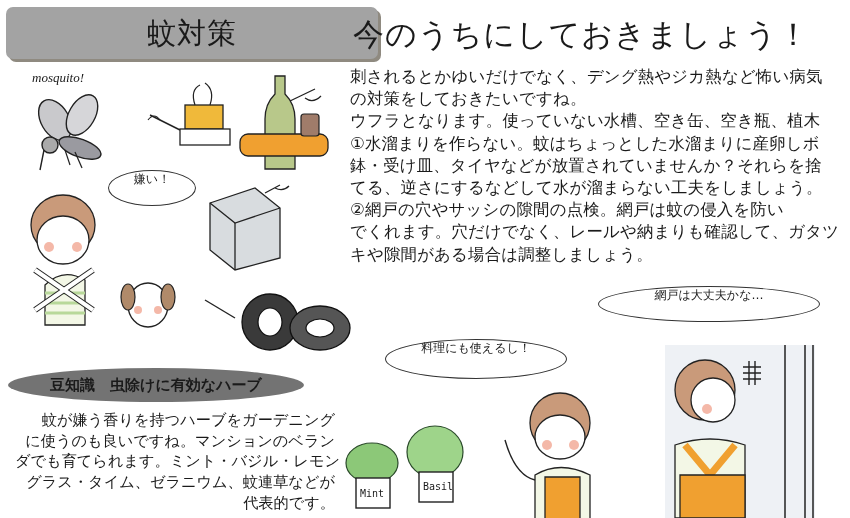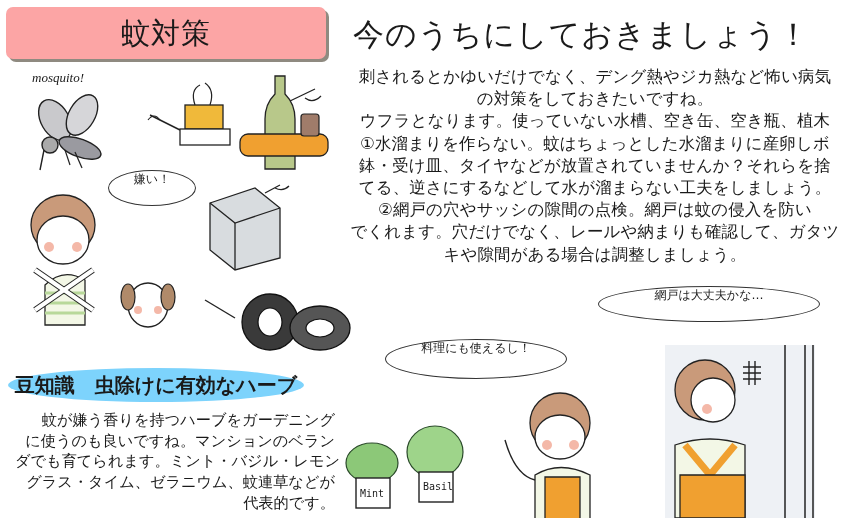--- a/index.html
+++ b/index.html
@@ -1,31 +1,31 @@
 <!DOCTYPE html>
 <html><head>
 <meta charset="utf-8">
 <style>
   html, body { margin:0; padding:0; background:#ffffff; }
   body { width:850px; height:518px; position:relative; overflow:hidden;
          font-family:"DejaVu Sans", sans-serif; color:#1a1a1a; }
   .abs { position:absolute; }
 
-  .title-box { left:6px; top:7px; width:320px; height:52px; background:#fca5a5;
+  .title-box { left:6px; top:7px; width:372px; height:52px; background:#a3a3a3;
                border-radius:7px; box-shadow:3px 3px 0 #8f8a80; }
   .title-text { position:absolute; left:0; right:0; top:7px; text-align:center;
                 font-size:29px; letter-spacing:1px; }
 
   .headline { left:353px; top:14px; font-size:31px; white-space:nowrap; letter-spacing:1px; }
 
   .body-text { left:350px; top:66px; width:490px; font-size:16.4px; line-height:22.2px; letter-spacing:0.2px; }
-  .body-text div { white-space:nowrap;text-align:center; }
+  .body-text div { white-space:nowrap; }
 
-  .tip-pill { left:8px; top:368px; width:296px; height:34px; background:#7dd3fc; border-radius:50%;
-              display:flex; align-items:center; justify-content:center; font-size:20px; font-weight:bold; }
+  .tip-pill { left:8px; top:368px; width:296px; height:34px; background:#737373; border-radius:50%;
+              display:flex; align-items:center; justify-content:center; font-size:15px; font-weight:bold; }
   .tip-text { left:15px; top:410px; width:320px; font-size:15.2px; line-height:20.7px;text-align:right; }
   .tip-text div { white-space:nowrap; }
 
   .bubble { position:absolute; border:1.4px solid #333; border-radius:50%; background:#fff;
             display:flex; align-items:flex-start; justify-content:center; font-size:12px; }
 
   svg { position:absolute; overflow:visible; }
 </style>
 </head>
 <body>

